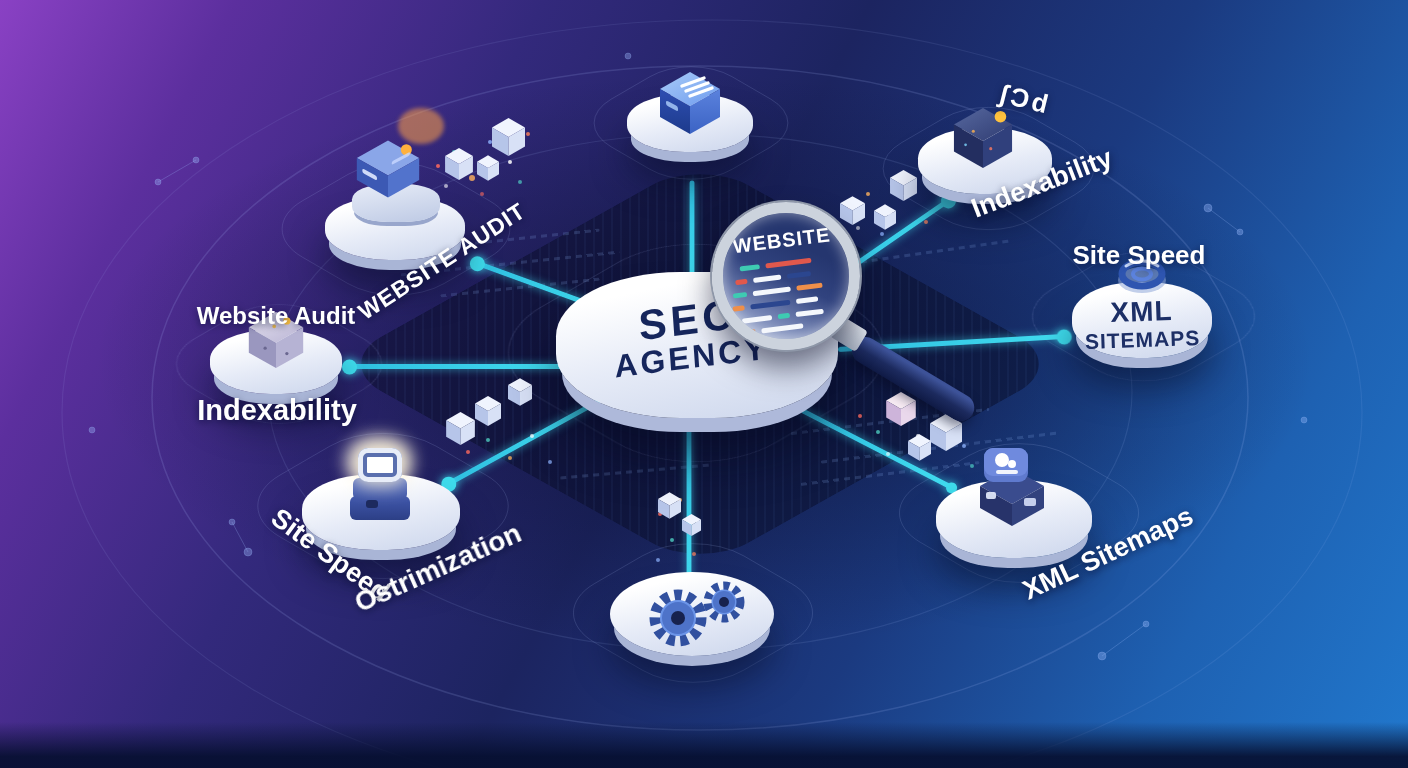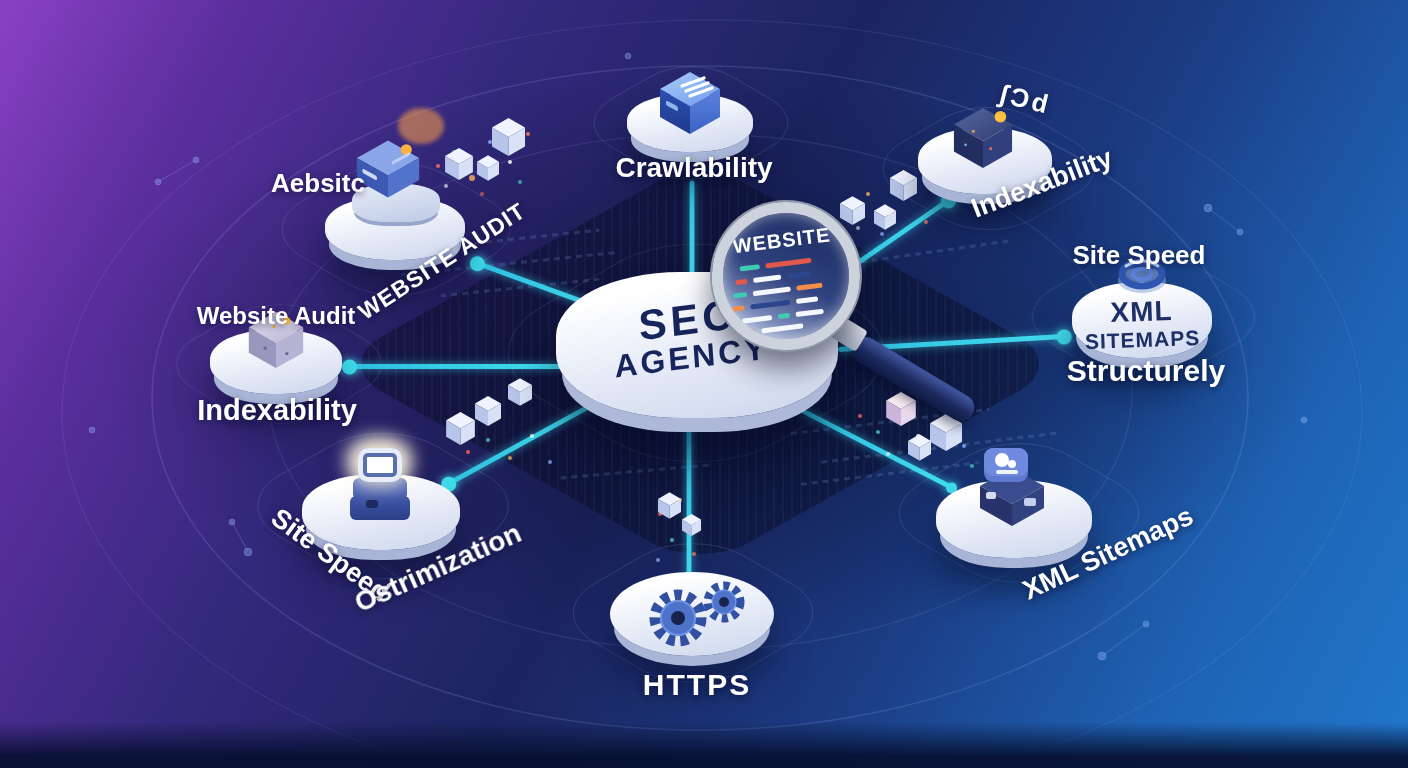--- a/index.html
+++ b/index.html
@@ -284,21 +284,20 @@
     <polygon points="32,2 62,19 32,36 2,19" fill="url(#gbt)"></polygon>
     <polygon points="2,19 32,36 32,64 2,47" fill="url(#gbl)"></polygon>
     <polygon points="62,19 32,36 32,64 62,47" fill="url(#gbr)"></polygon>
     <g stroke="#fff" stroke-width="3.4" stroke-linecap="round">
       <line x1="24" y1="16" x2="46" y2="8"></line>
         <line x1="28" y1="21" x2="50" y2="13"></line>
         <line x1="32" y1="26" x2="54" y2="18"></line>
     </g>
     <rect x="8" y="26" width="12" height="5" rx="2" fill="#9fc0f2" transform="skewY(28)" opacity=".9"></rect>
   </svg>
-  <div class="lbl" style="left:574px;top:152px;width:240px;font-size:28px">Crawlability</div>
 
   <div class="glow" style="left:936px;top:140px;width:50px;height:40px;background:rgba(255,150,60,.5)"></div>
   <div class="lbl" style="left:985px;top:84px;width:80px;font-size:26px;transform:rotate(14deg);letter-spacing:3px">ʃϽd</div>
   <div class="platform" style="left:918px;top:128px;width:134px;height:66px"></div>
   <svg class="icon" style="left:952px;top:106px" width="62" height="64" viewBox="0 0 64 66">
     <polygon points="32,2 62,19 32,36 2,19" fill="url(#gdt)"></polygon>
     <polygon points="2,19 32,36 32,64 2,47" fill="#232e60"></polygon>
     <polygon points="62,19 32,36 32,64 62,47" fill="#30407c"></polygon>
     <circle cx="50" cy="11" r="6" fill="#ffc23e"></circle>
     <circle cx="22" cy="26" r="1.6" fill="#ffb14e" opacity=".8"></circle>
@@ -312,21 +311,20 @@
   <svg class="icon" style="left:1112px;top:254px" width="60" height="44" viewBox="0 0 60 44">
     <ellipse cx="30" cy="26" rx="24" ry="13" fill="#8fa8d8" opacity=".55"></ellipse>
     <ellipse cx="30" cy="20" rx="20" ry="12" fill="none" stroke="#2e55b0" stroke-width="7"></ellipse>
     <ellipse cx="30" cy="20" rx="9" ry="5.5" fill="none" stroke="#5b82dd" stroke-width="4"></ellipse>
     <path d="M14 12 Q30 2 46 12" fill="none" stroke="#cfe0ff" stroke-width="3" stroke-linecap="round"></path>
   </svg>
   <div class="lbl navy-text" style="left:1072px;top:296px;width:140px;transform:rotate(-2deg)">
     <div style="font-size:28px;font-weight:800;letter-spacing:1px">XML</div>
     <div style="font-size:21px;font-weight:800;letter-spacing:1px">SITEMAPS</div>
   </div>
-  <div class="lbl" style="left:1046px;top:354px;width:200px;font-size:30px">Structurely</div>
 
   <div class="platform" style="left:936px;top:480px;width:156px;height:78px"></div>
   <svg class="icon" style="left:976px;top:442px" width="72" height="84" viewBox="0 0 72 84">
     <polygon points="36,26 68,44 36,62 4,44" fill="#3a4c8e"></polygon>
     <polygon points="4,44 36,62 36,84 4,66" fill="#27336a"></polygon>
     <polygon points="68,44 36,62 36,84 68,66" fill="#32427e"></polygon>
     <rect x="10" y="50" width="10" height="7" rx="2" fill="#e8eeff" opacity=".9"></rect>
     <rect x="48" y="56" width="12" height="8" rx="2" fill="#dfe8ff" opacity=".85"></rect>
     <rect x="8" y="6" width="44" height="34" rx="9" fill="#5f7ace"></rect>
     <rect x="8" y="6" width="44" height="28" rx="9" fill="#6f8ade"></rect>
@@ -344,21 +342,20 @@
         <circle r="16" fill="#4e73c9"></circle>
         <circle r="7" fill="#17224e"></circle>
     </g>
     <g transform="translate(88,24)">
       <circle r="16" fill="none" stroke="#31509f" stroke-width="9" stroke-dasharray="6 4.6"></circle>
       <circle r="12.5" fill="#6b94e8"></circle>
         <circle r="11" fill="#4e73c9"></circle>
         <circle r="5" fill="#17224e"></circle>
     </g>
   </svg>
-  <div class="lbl" style="left:597px;top:668px;width:200px;font-size:30px;letter-spacing:2px">HTTPS</div>
 
   <div class="platform" style="left:302px;top:474px;width:158px;height:76px"></div>
   <div class="glow" style="left:346px;top:436px;width:66px;height:50px;background:rgba(255,248,230,.75);filter:blur(9px)"></div>
   <div class="blbox" style="left:350px;top:496px;width:60px;height:24px;background:linear-gradient(180deg,#4158ad,#2c3f86)"></div>
   <div class="blbox" style="left:353px;top:478px;width:54px;height:22px;background:linear-gradient(180deg,#5a72c4,#3c53a4)"></div>
   <div class="blbox" style="left:358px;top:448px;width:44px;height:34px;background:#fff;border-radius:10px;
        box-shadow:0 0 18px 4px rgba(255,244,214,.85), inset 0 0 0 5px #e8edf8, inset 0 0 0 9px #5a6fae"></div>
   <div class="blbox" style="left:366px;top:500px;width:12px;height:8px;background:#1d2a5e;border-radius:3px"></div>
   <div class="lbl" style="left:250px;top:540px;width:160px;font-size:27px;transform:rotate(36deg)">Site Speed</div>
   <div class="lbl" style="left:338px;top:552px;width:200px;font-size:28px;transform:rotate(-24deg)">Ostrimization</div>
@@ -369,21 +366,20 @@
     <polygon points="32,2 62,19 32,36 2,19" fill="url(#gpt)"></polygon>
     <polygon points="2,19 32,36 32,64 2,47" fill="#9a97bf"></polygon>
     <polygon points="62,19 32,36 32,64 62,47" fill="#b6b3d4"></polygon>
     <circle cx="44" cy="12" r="4" fill="#ffc23e"></circle>
       <circle cx="30" cy="18" r="2" fill="#e8b84e"></circle>
     <circle cx="20" cy="42" r="1.8" fill="#6a6790"></circle>
       <circle cx="44" cy="48" r="1.8" fill="#6a6790"></circle>
   </svg>
   <div class="lbl" style="left:157px;top:394px;width:240px;font-size:29px">Indexability</div>
 
-  <div class="lbl" style="left:218px;top:168px;width:200px;font-size:26px">Aebsitc</div>
   <div class="platform" style="left:325px;top:196px;width:140px;height:64px"></div>
   <div class="tier" style="left:352px;top:184px;width:88px;height:38px"></div>
   <div class="glow" style="left:398px;top:108px;width:46px;height:36px;background:rgba(255,160,70,.55)"></div>
   <svg class="icon" style="left:355px;top:138px" width="66" height="62" viewBox="0 0 72 66">
     <polygon points="36,2 70,21 36,40 2,21" fill="#8aa6e8"></polygon>
     <polygon points="2,21 36,40 36,64 2,45" fill="#3c59b4"></polygon>
     <polygon points="70,21 36,40 36,64 70,45" fill="#5273cc"></polygon>
     <circle cx="56" cy="12" r="6" fill="#ffb13e"></circle>
     <rect x="8" y="28" width="16" height="5" rx="2" fill="#dfe8ff" transform="skewY(28)" opacity=".9"></rect>
     <rect x="40" y="46" width="20" height="4" rx="2" fill="#c9d8ff" transform="skewY(-28)" opacity=".8"></rect>

